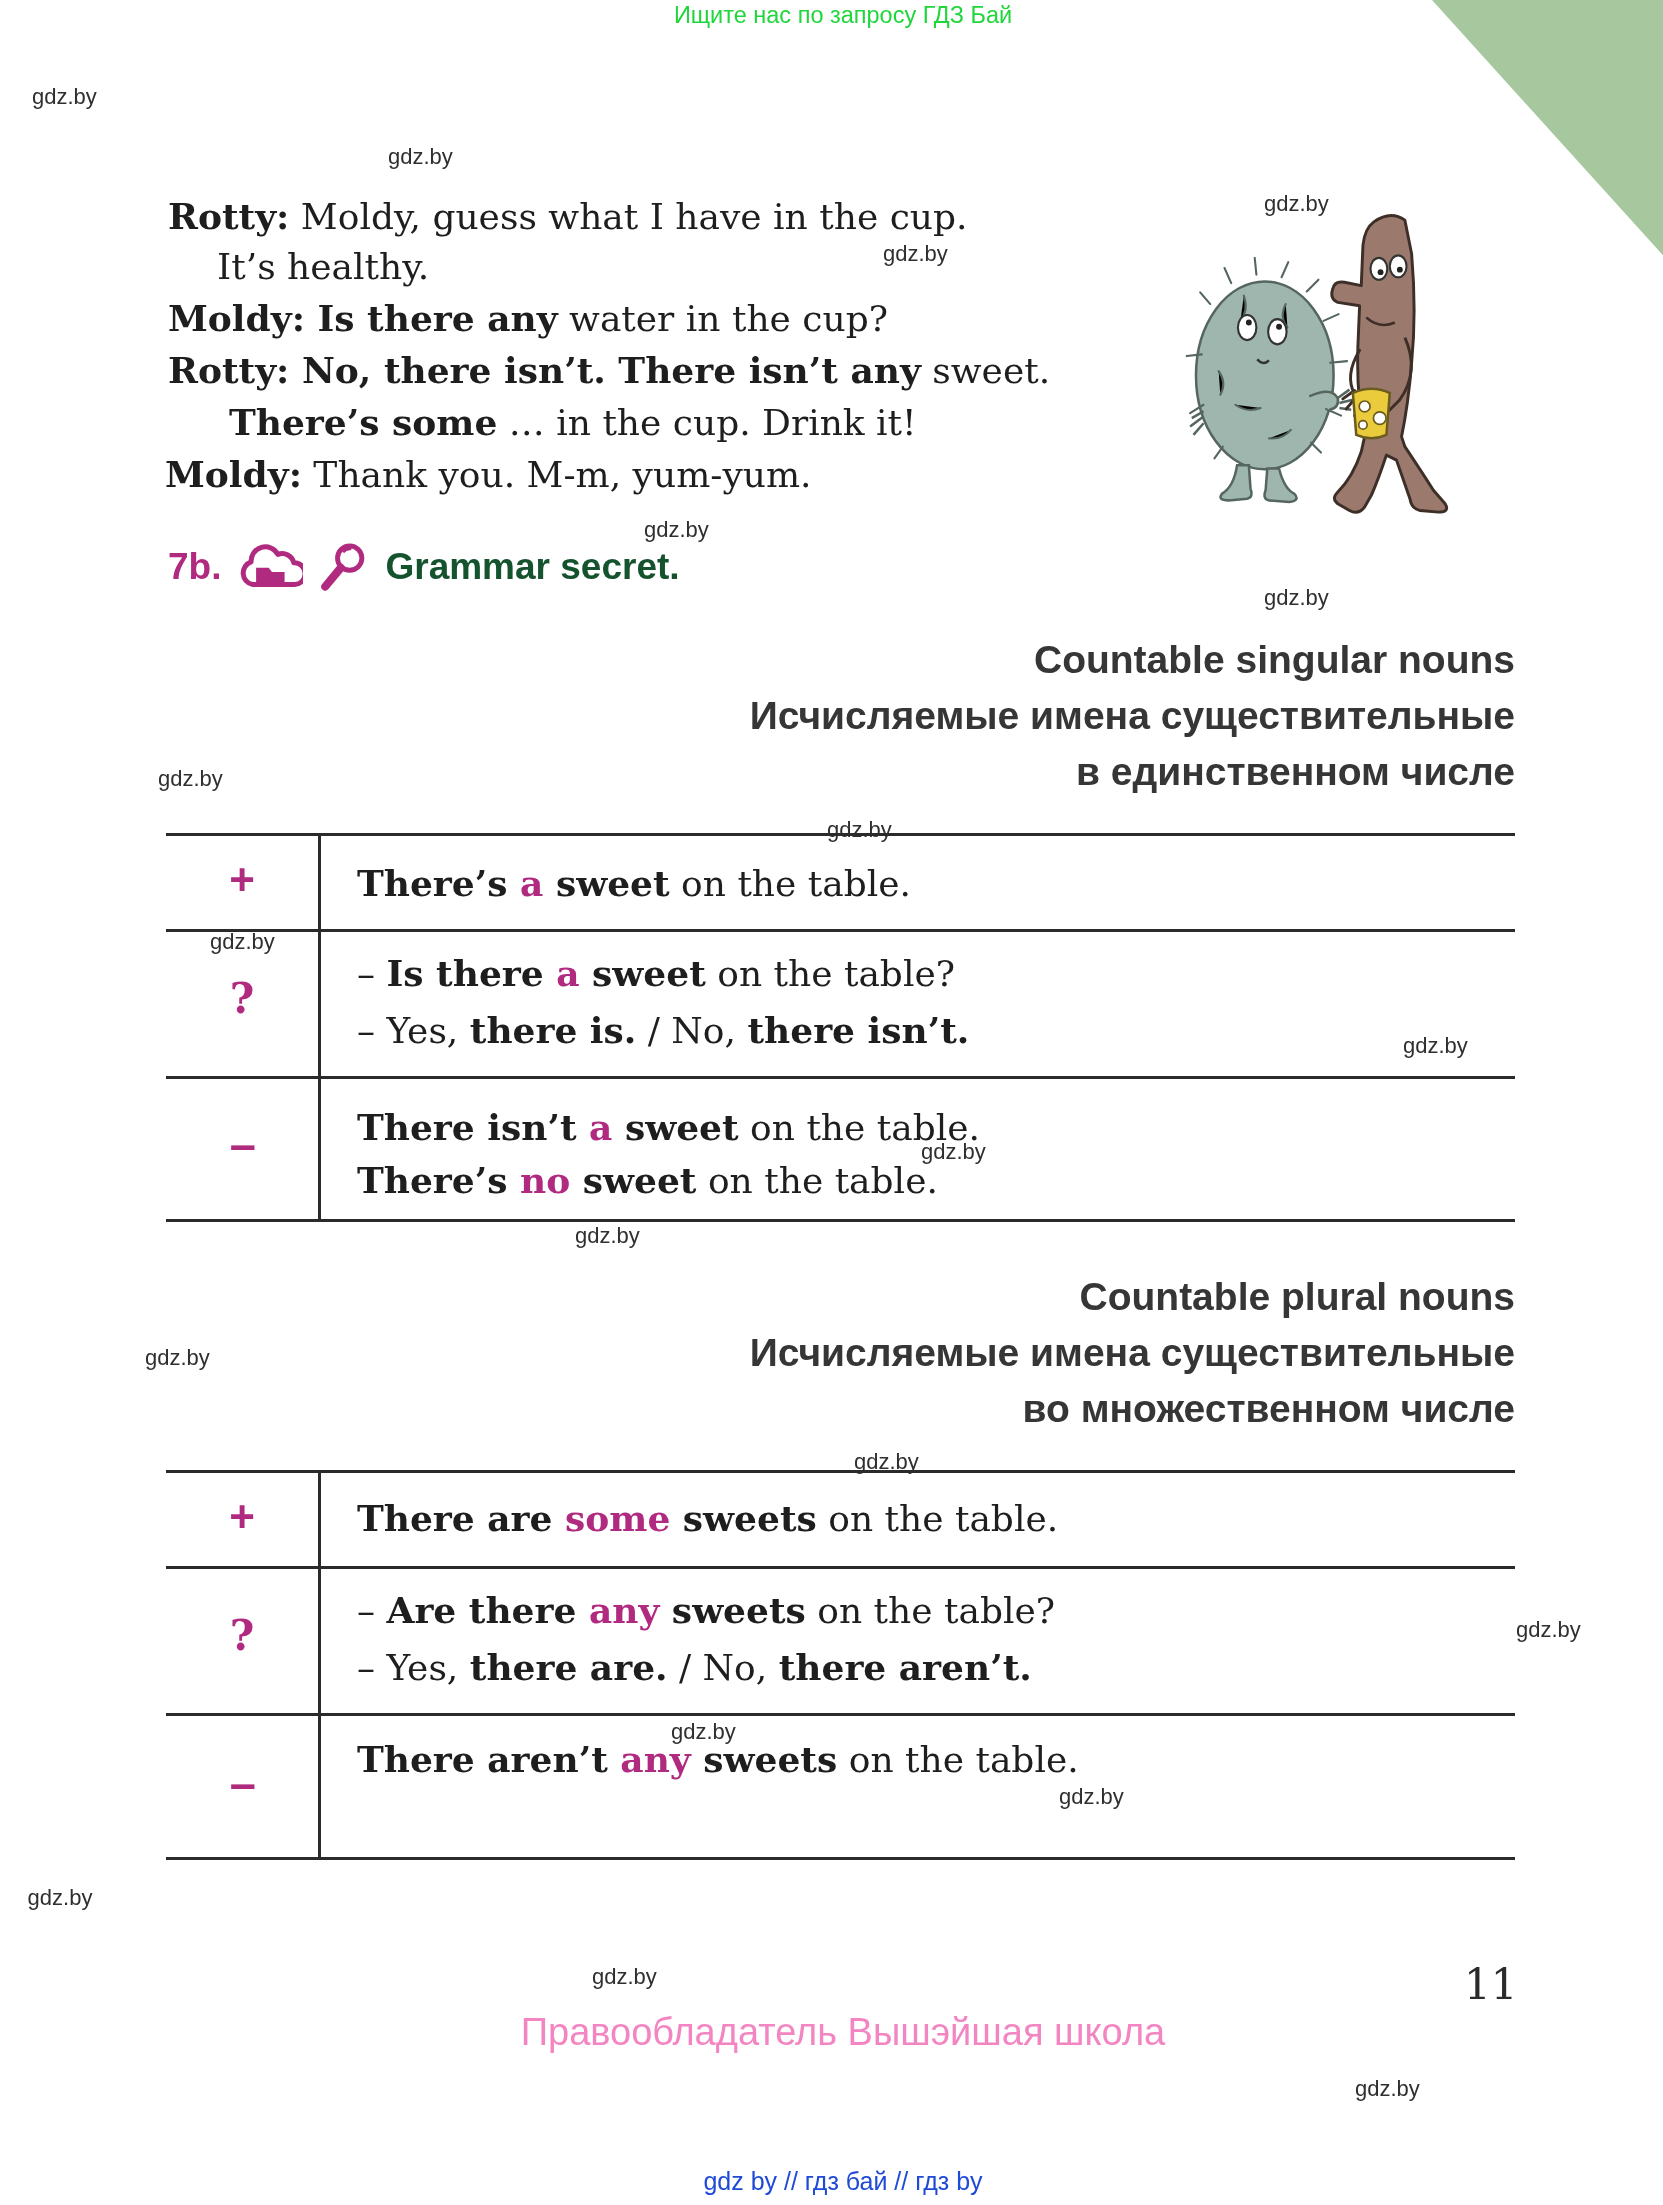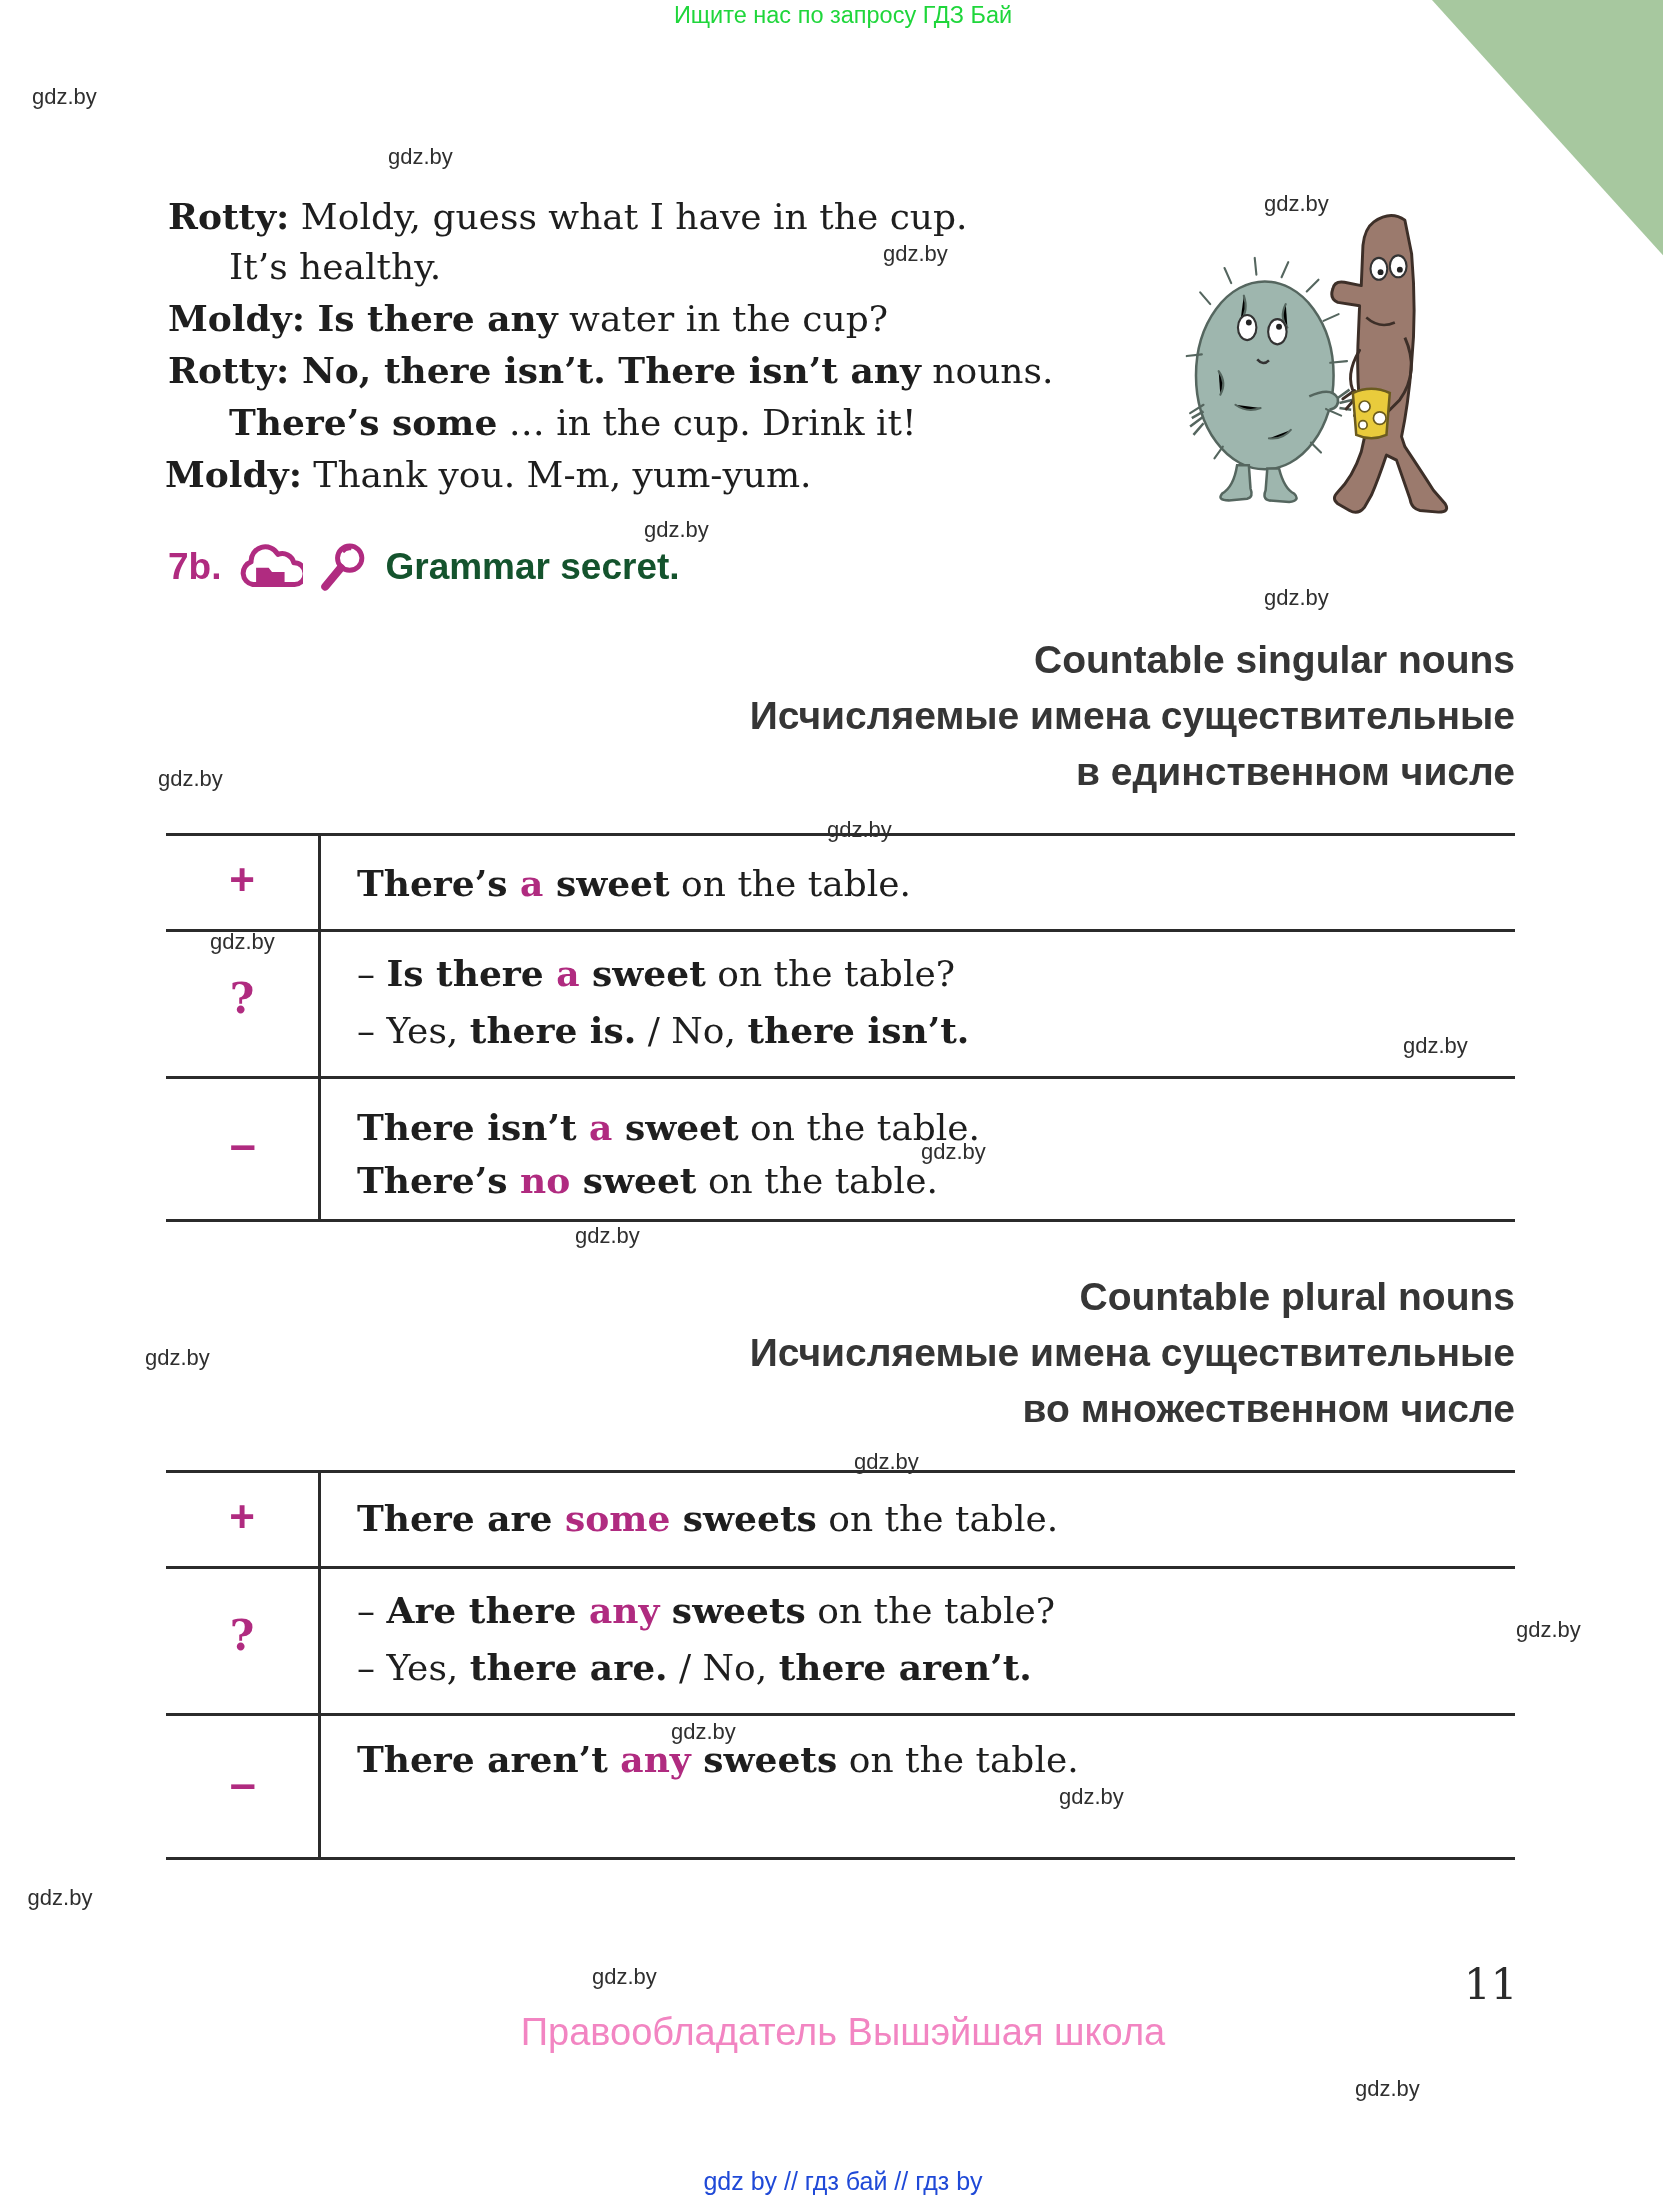--- a/index.html
+++ b/index.html
@@ -71,23 +71,23 @@
   <span class="wm" style="left:839px;top:1449px">gdz.by</span>
   <span class="wm" style="left:1501px;top:1617px">gdz.by</span>
   <span class="wm" style="left:656px;top:1719px">gdz.by</span>
   <span class="wm" style="left:1044px;top:1784px">gdz.by</span>
   <span class="wm" style="left:12.6px;top:1885px">gdz.by</span>
   <span class="wm" style="left:577px;top:1964px">gdz.by</span>
   <span class="wm" style="left:1340px;top:2076px">gdz.by</span>
 
   <div>
     <div class="dline" style="left:153px;top:191px"><span class="sg-b">Rotty:</span><span class="sg-r"> Moldy, guess what I have in the cup.</span></div>
-    <div class="dline" style="left:214px;top:241px"><span class="sg-r">It’s healthy.</span></div>
+    <div class="dline" style="left:202px;top:241px"><span class="sg-r">It’s healthy.</span></div>
     <div class="dline" style="left:153px;top:293px"><span class="sg-b">Moldy: Is there any</span><span class="sg-r"> water in the cup?</span></div>
-    <div class="dline" style="left:153px;top:345px"><span class="sg-b">Rotty: No, there isn’t. There isn’t any</span><span class="sg-r"> nouns.</span></div>
+    <div class="dline" style="left:153px;top:345px"><span class="sg-b">Rotty: No, there isn’t. There isn’t any</span><span class="sg-r"> sweet.</span></div>
     <div class="dline" style="left:214px;top:397px"><span class="sg-b">There’s some</span><span class="sg-r"> … in the cup. Drink it!</span></div>
     <div class="dline" style="left:150px;top:449px"><span class="sg-b">Moldy:</span><span class="sg-r"> Thank you. M-m, yum-yum.</span></div>
   </div>
 
   <svg class="illu" viewBox="0 0 355 385" xmlns="http://www.w3.org/2000/svg">
 
     <g>
       <ellipse cx="95" cy="215" rx="82" ry="112" fill="#9eb6ae" stroke="#55665f" stroke-width="3"></ellipse>
       <g stroke="#55665f" stroke-width="2.5" stroke-linecap="round">
         <path d="M30 130 l-12 -14"></path>

